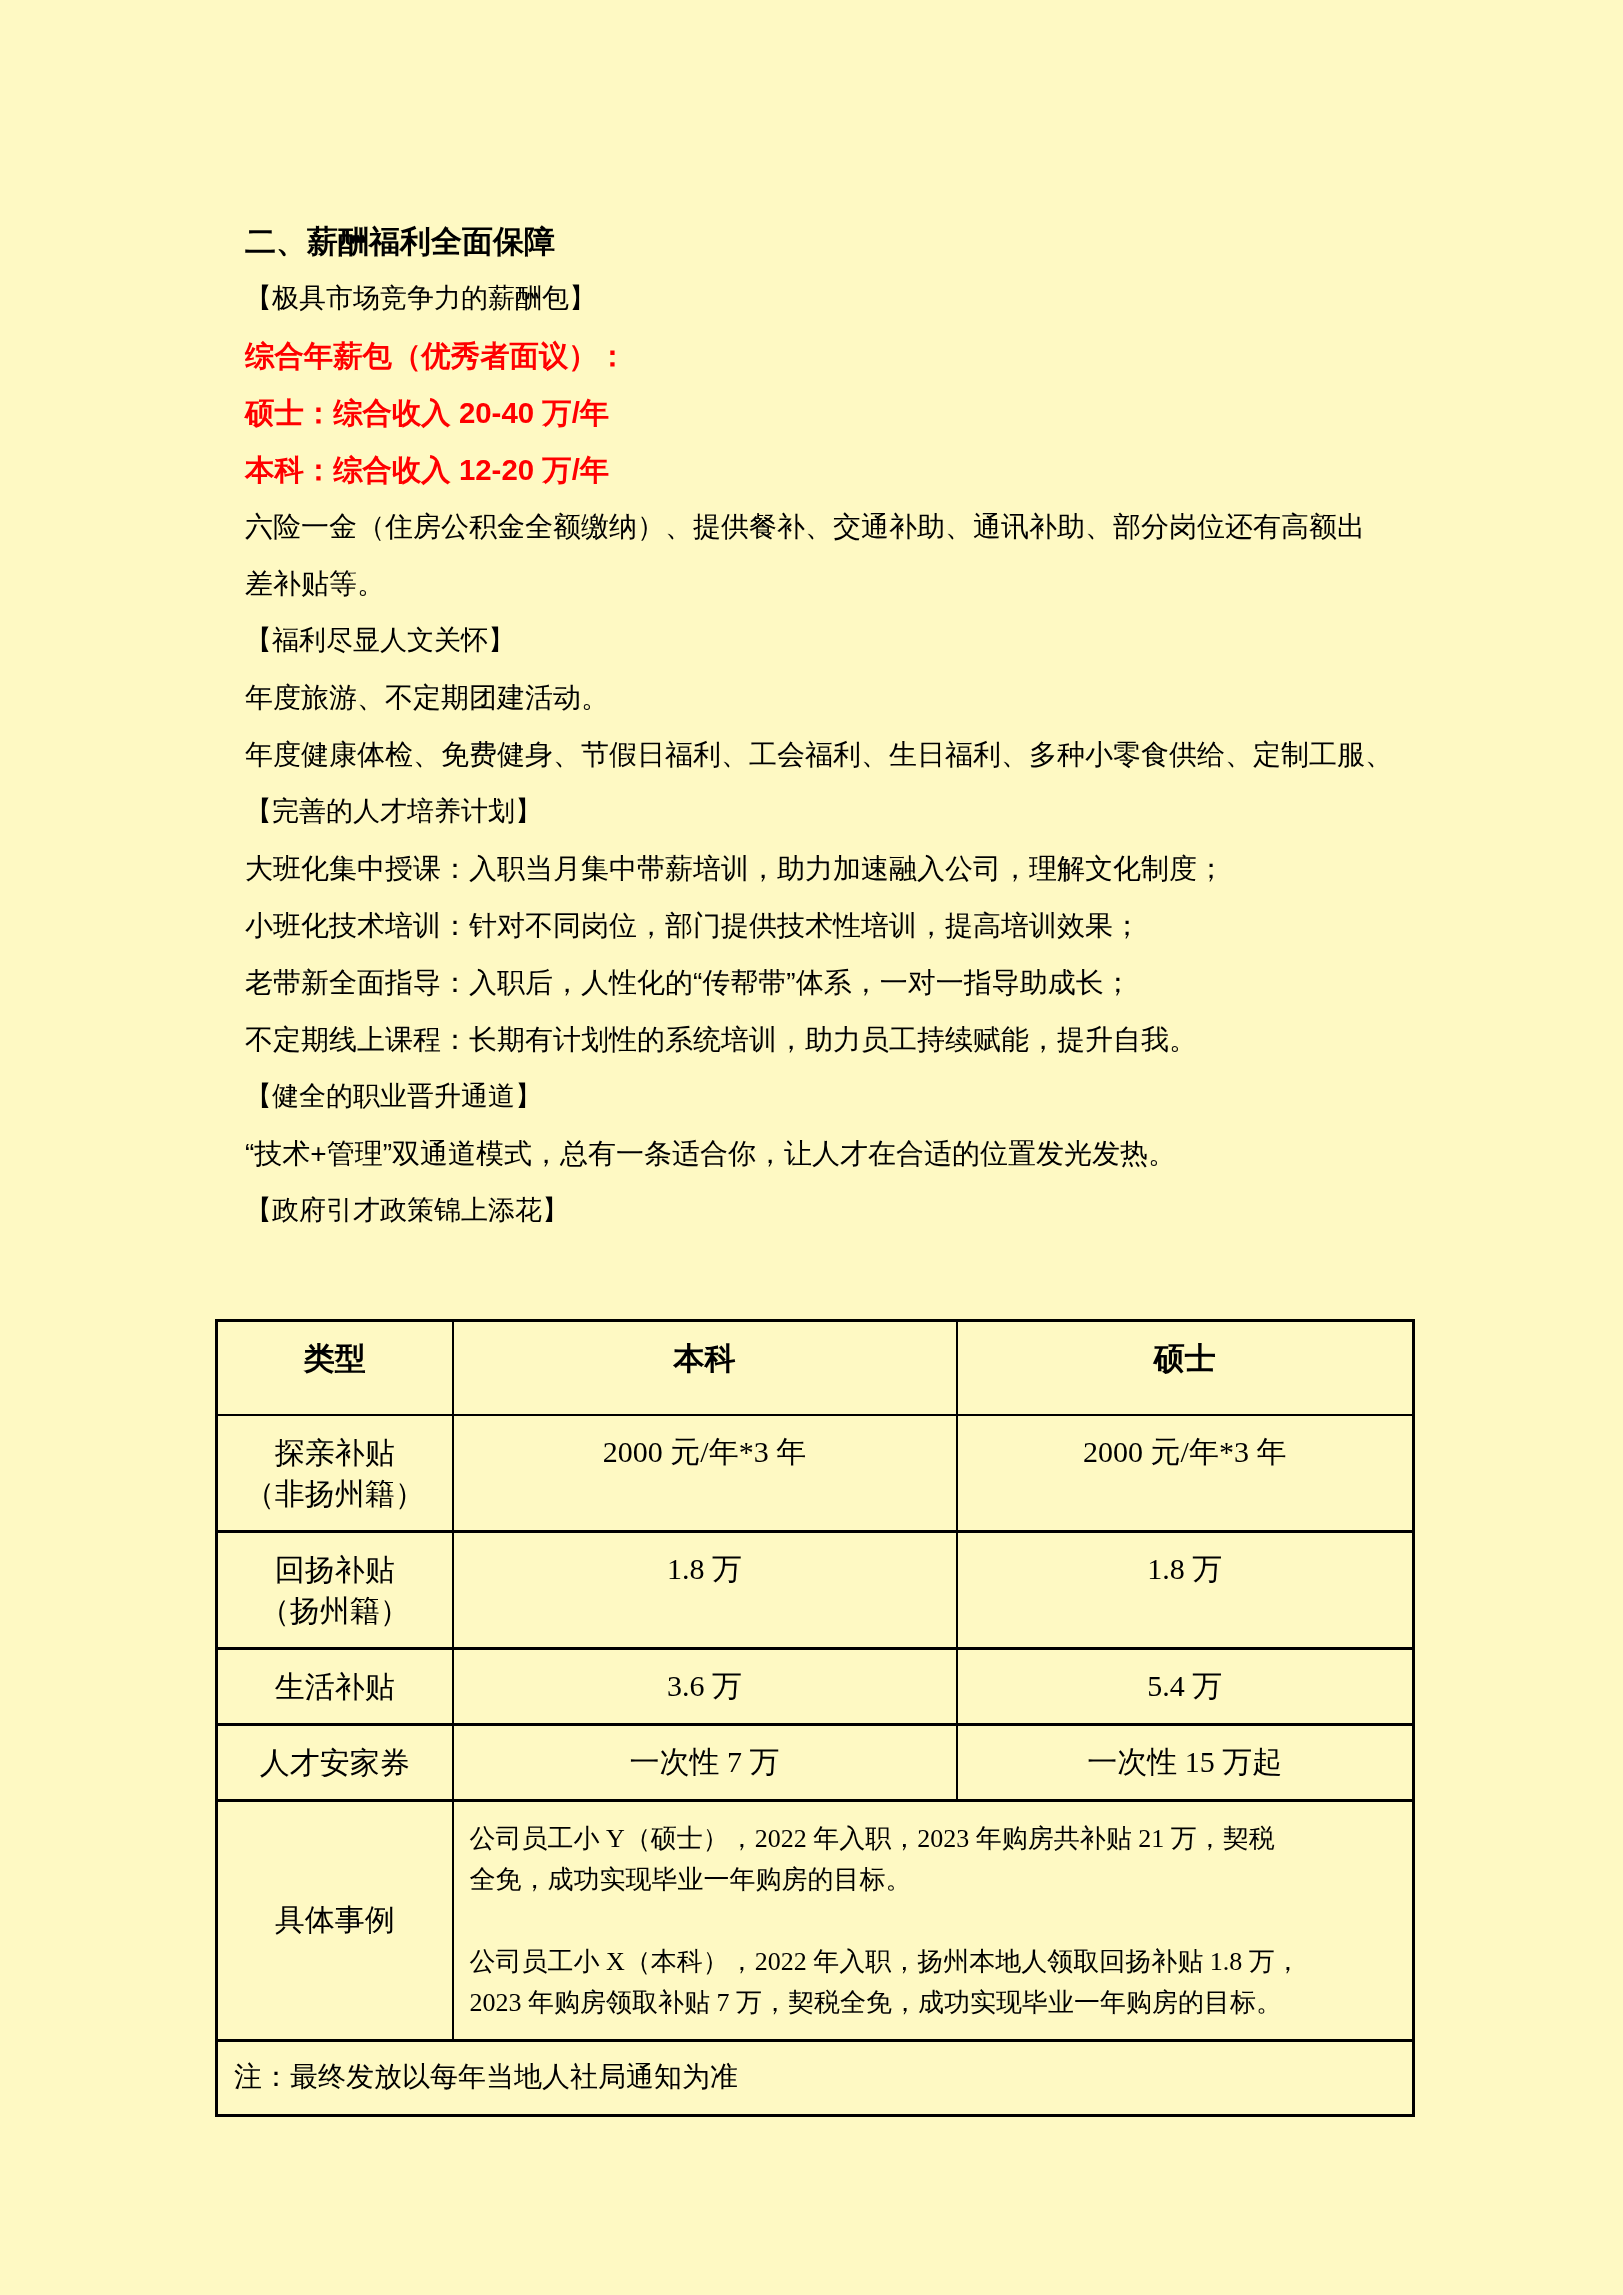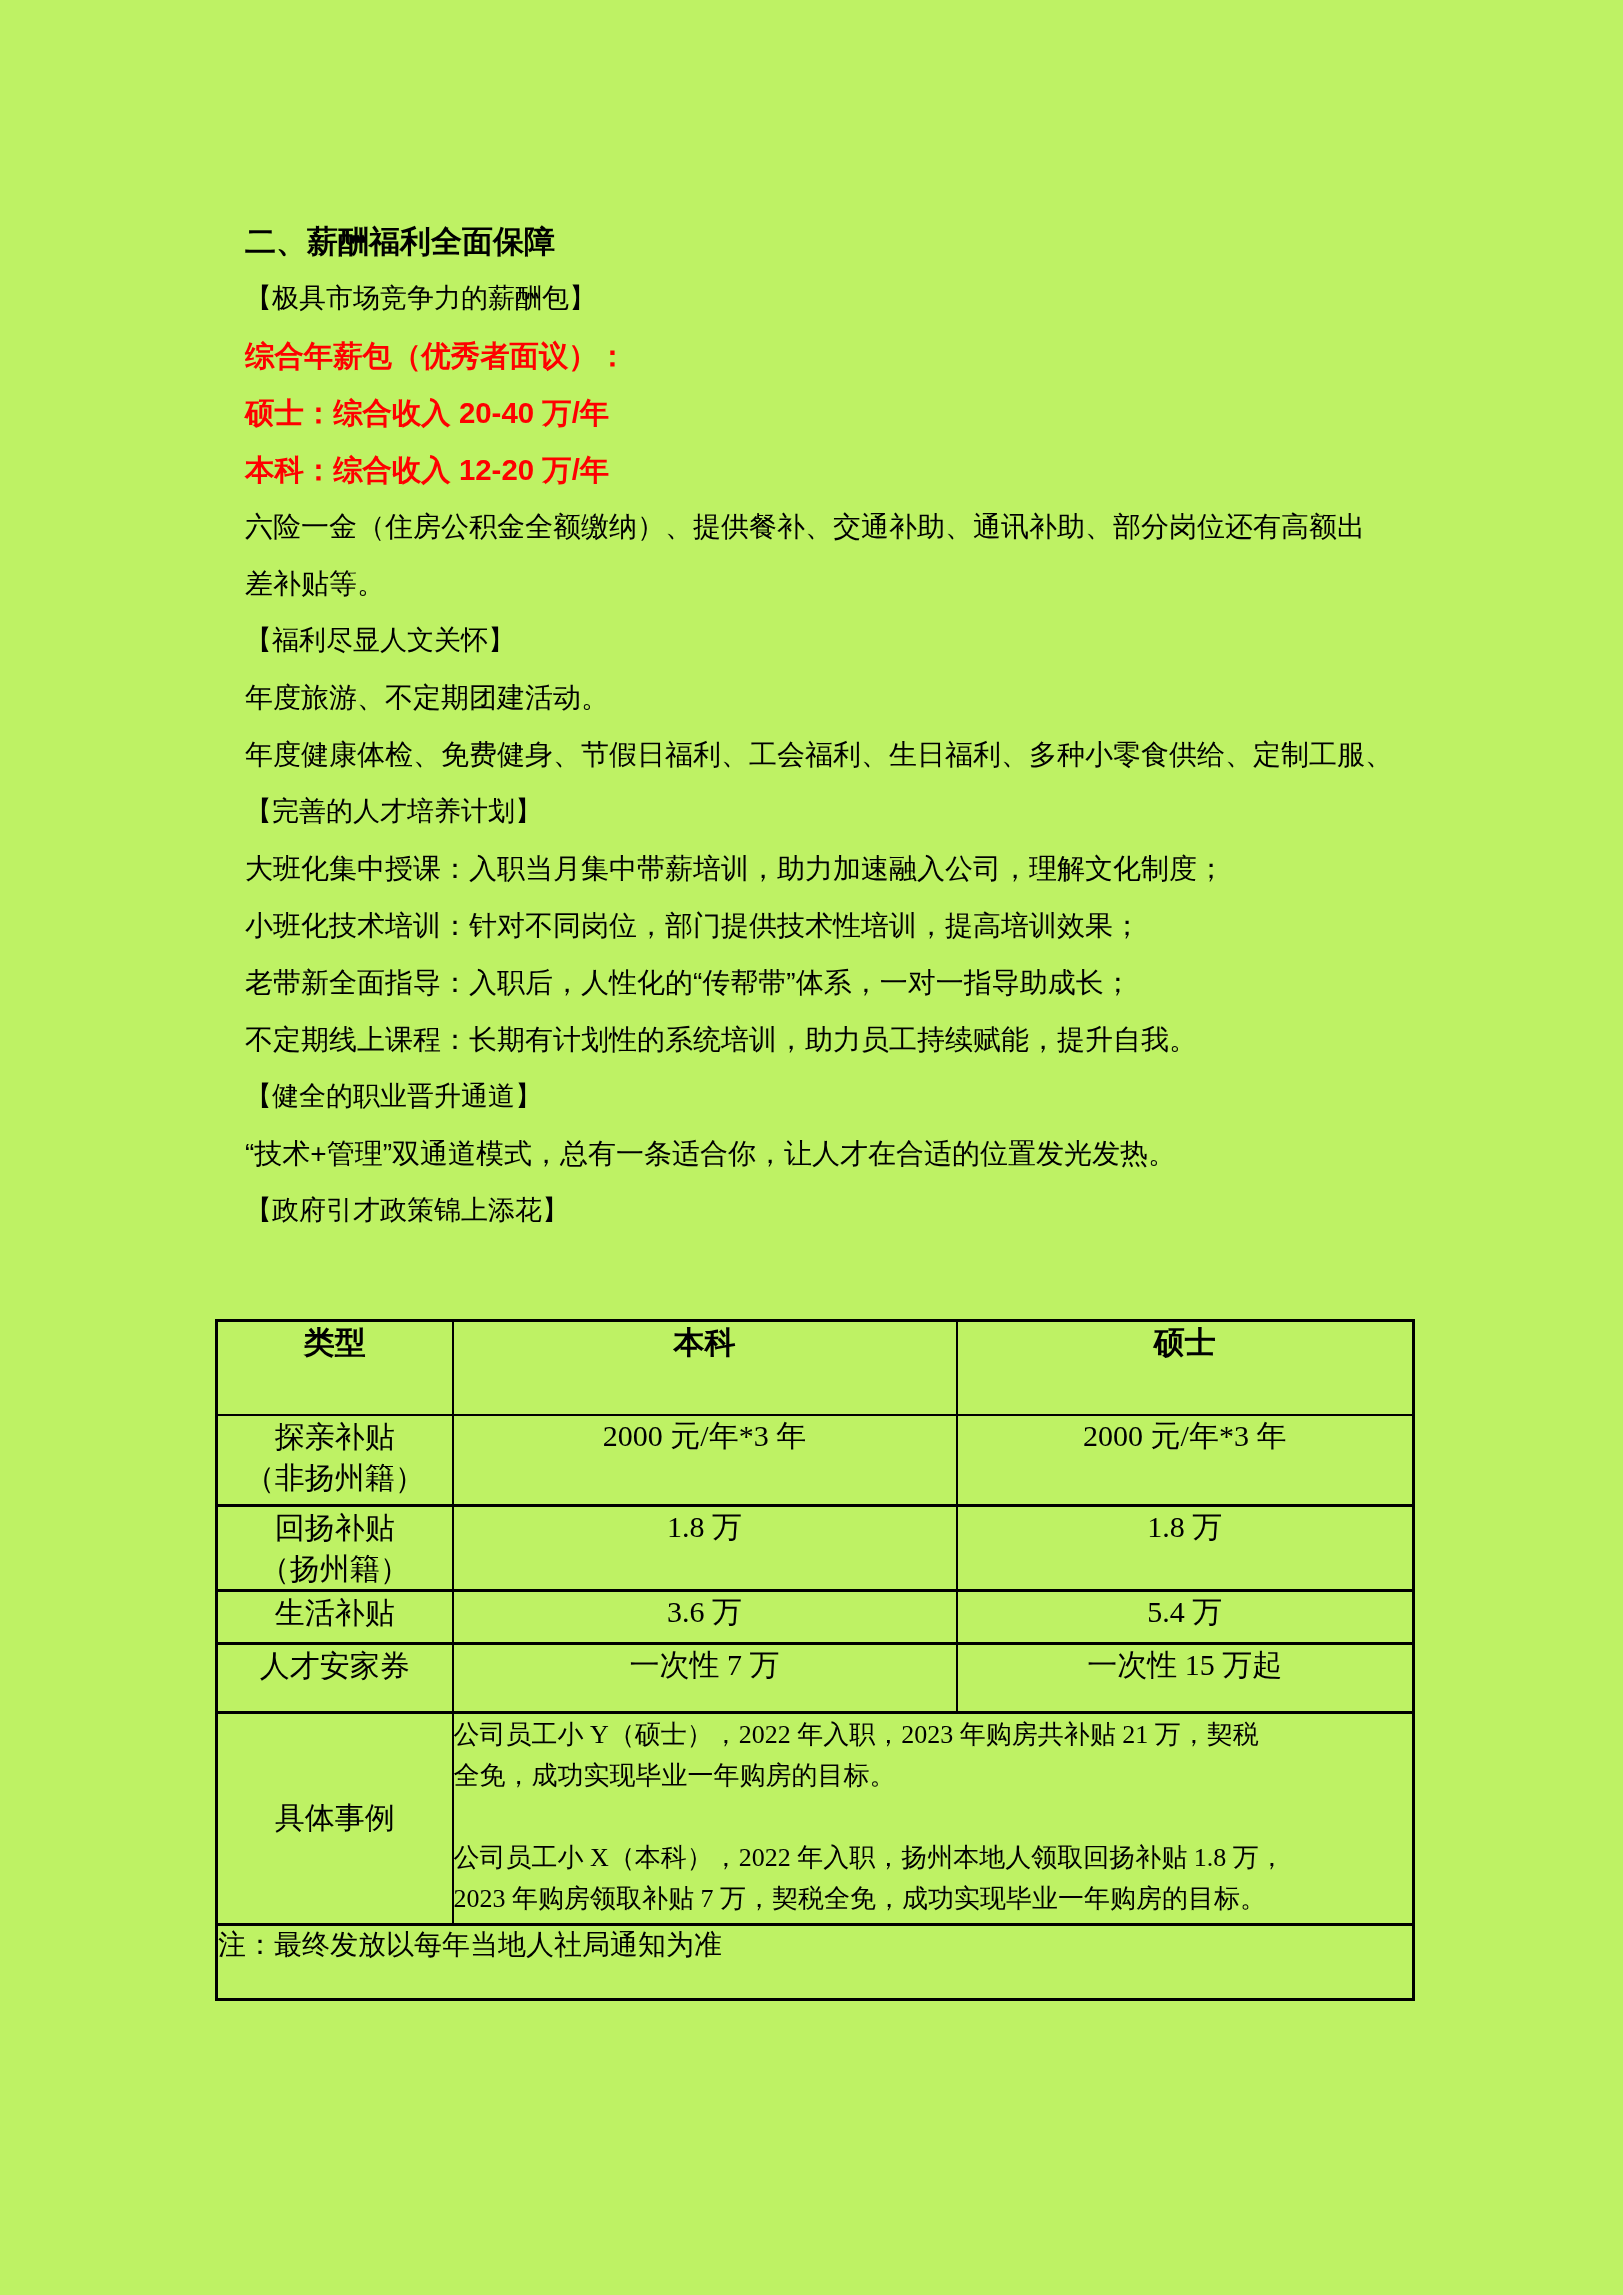--- a/index.html
+++ b/index.html
@@ -1,19 +1,19 @@
 <!DOCTYPE html>
 <html style="font-size:10.5px"><head>
 <meta charset="utf-8">
 <style>
   html,body{margin:0;padding:0;background:#888;}
   .page{
     position:relative;
     width:1623px;height:2295px;
-    background:#bef264;
+    background:#fef9c3;
     overflow:hidden;
     font-family:"Liberation Sans","DejaVu Sans",sans-serif;
     color:#000;
   }
   
   .text-block{
     position:absolute;
     left:245px;top:213px;width:1137px;
   }
   .ln{height:57px;line-height:57px;white-space:nowrap;}
@@ -28,21 +28,21 @@
     table-layout:fixed;
     width:1196px;
     border:3.9px solid #000;
     font-family:"Liberation Serif","DejaVu Serif",serif;
   }
   table.benefits col.c1{width:236px;}
   table.benefits col.c2{width:504px;}
   table.benefits col.c3{width:457px;}
   table.benefits th,table.benefits td{
     border:2px solid #000;
-    padding:0;
+    padding:16px;
     overflow:visible;
   }
   table.benefits tr{vertical-align:top;}
   th.col-h{
     font-size:31px;font-weight:bold;text-align:center;
     vertical-align:top;padding-top:14.4px;
     border-bottom-width:2.6px;
   }
   tr.hrow{height:94px;}
   tr.r1{height:91px;}

